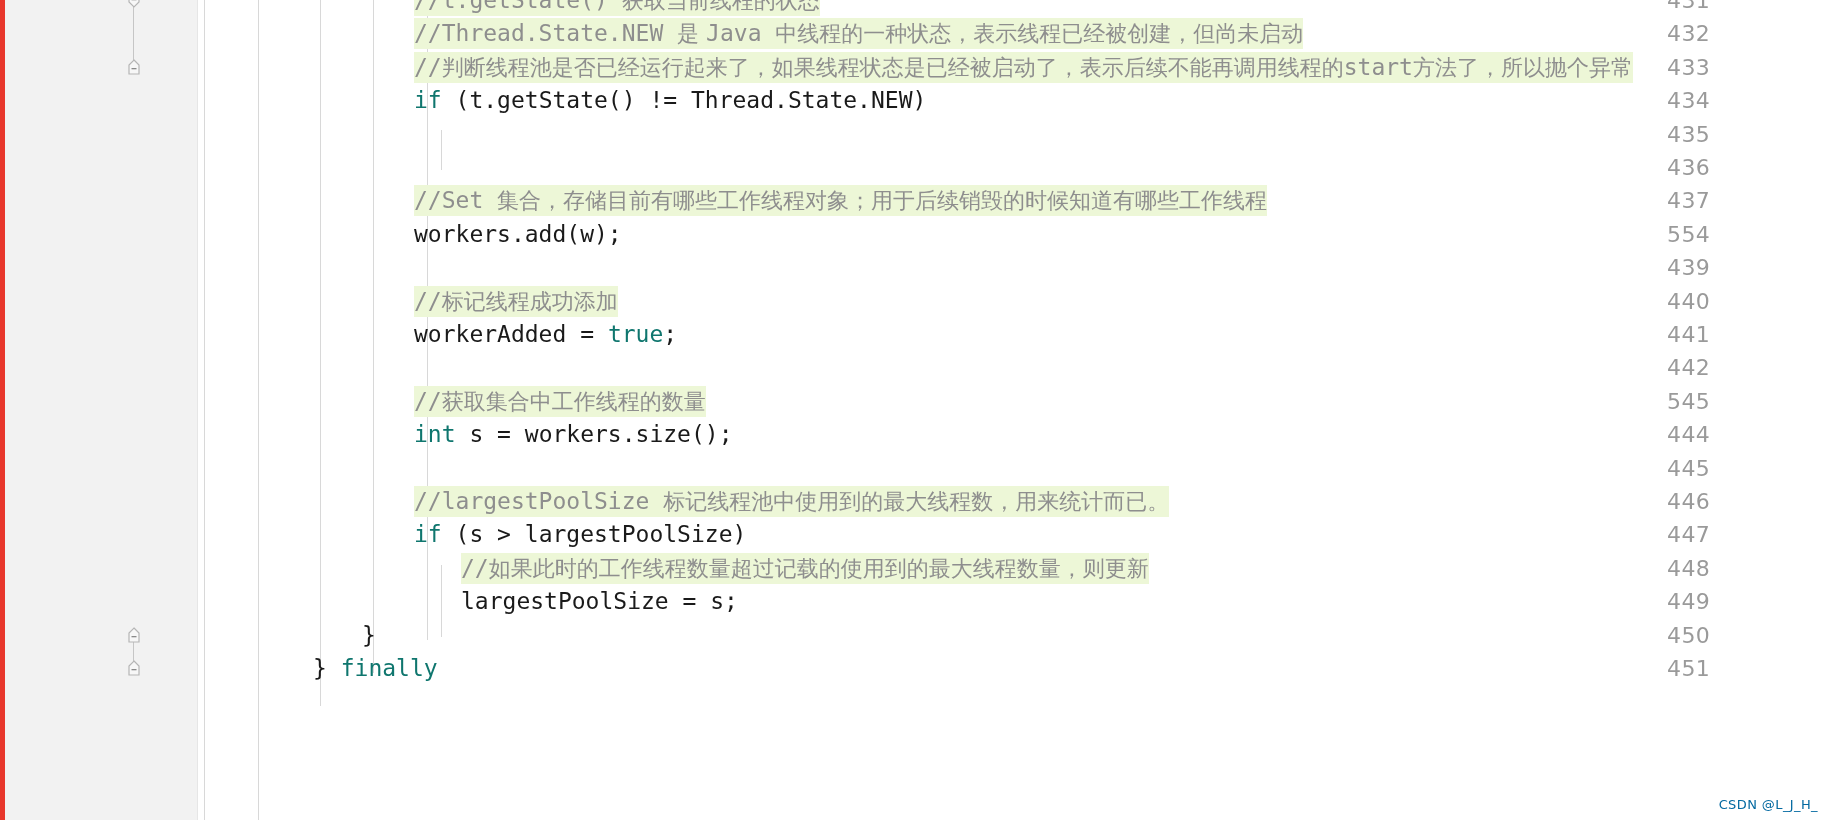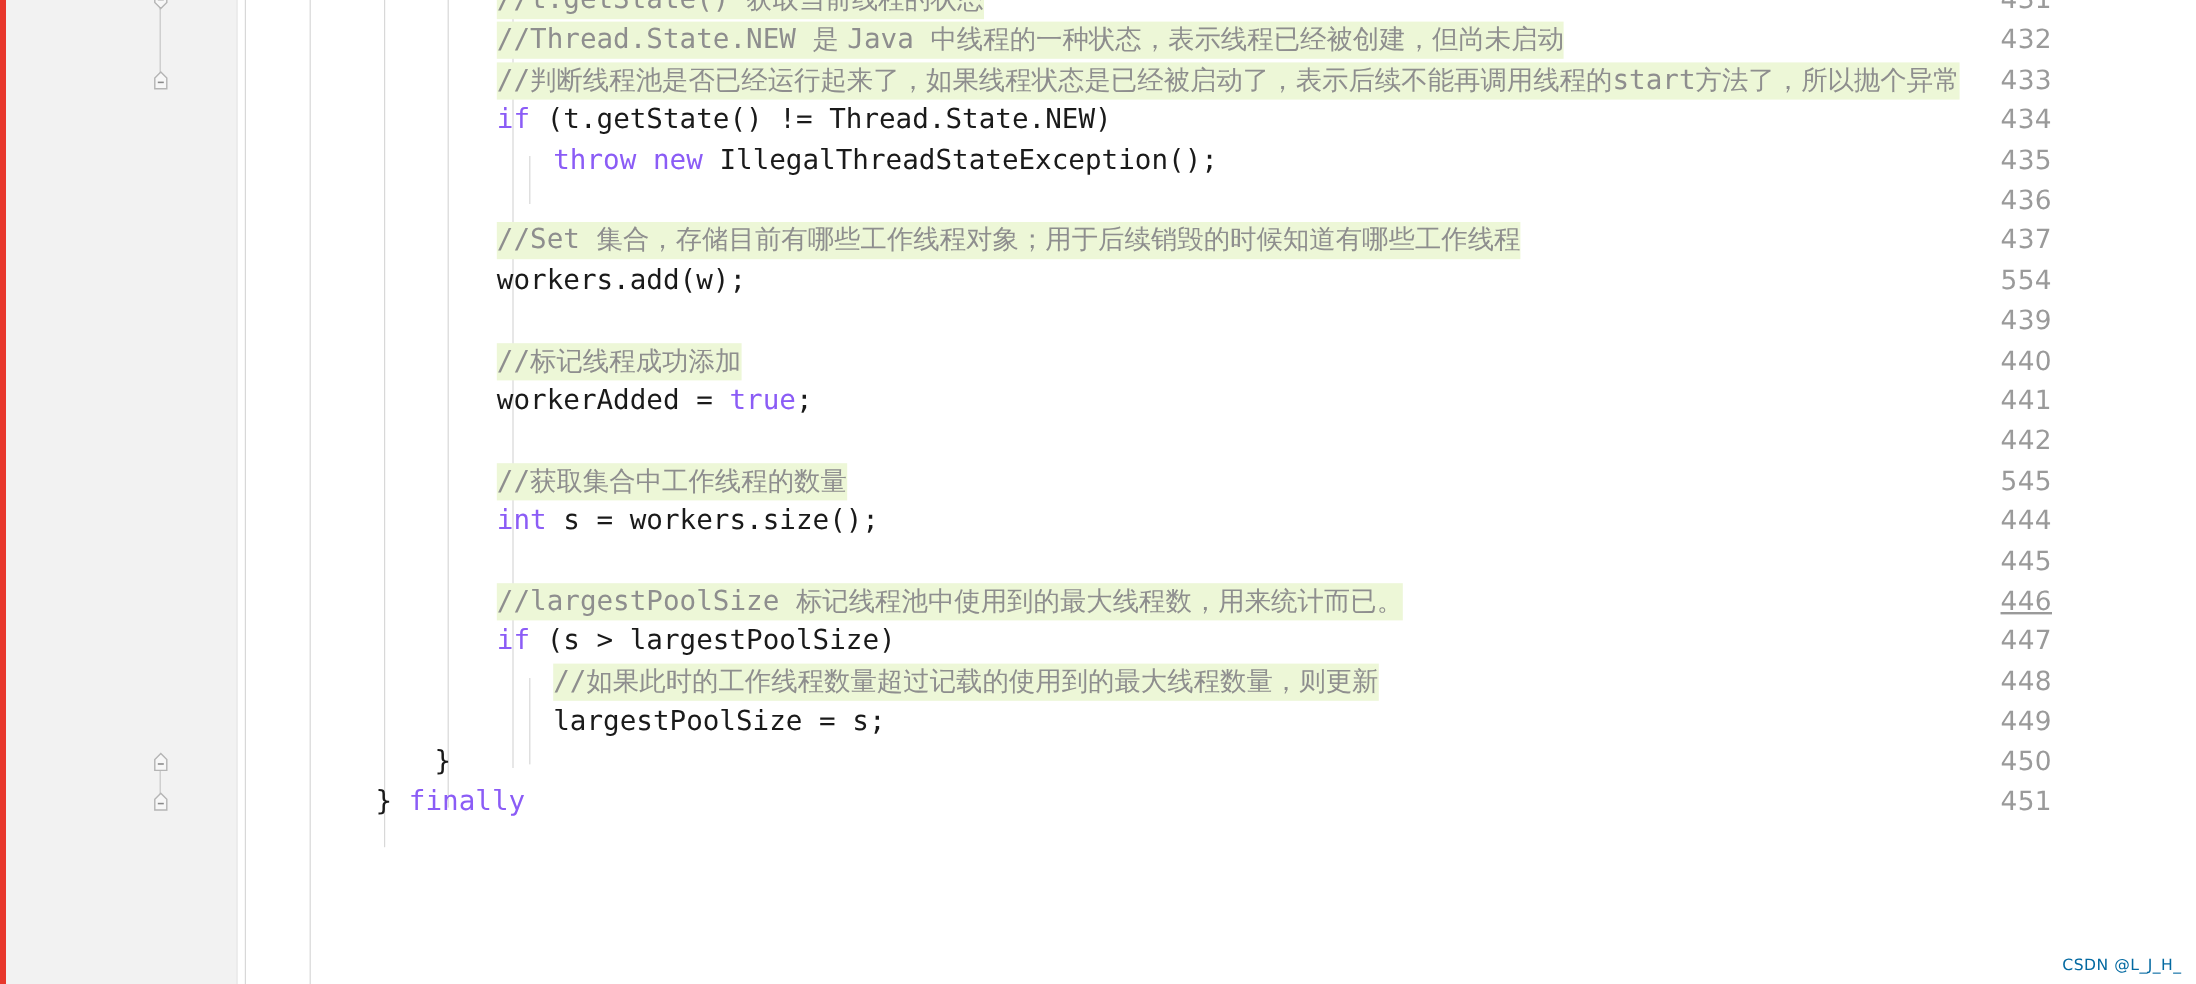--- a/index.html
+++ b/index.html
@@ -114,21 +114,21 @@
     background: #edf7d7;
     padding: 2px 0 3px 0;
   }
 
   .cm-comment  { color: #8e8e8e; }
   .cm-comment-cjk {
     color: #8e8e8e;
     font-family: "DejaVu Serif", "Liberation Serif", serif;
     font-size: 22px;
   }
-  .cm-kw       { color: #8b5cf6; font-weight: 400; }
+  .cm-kw       { color: #0f766e; font-weight: 400; }
   .cm-plain    { color: #1a1a1a; }
 
   
   .watermark {
     position: absolute;
     right: 12px;
     bottom: 8px;
     font-family: "DejaVu Sans", "Liberation Sans", sans-serif;
     font-size: 13px;
     color: #0369a1;
@@ -163,21 +163,21 @@
       <div class="lineno" style="top: 148px;">436</div>
       <div class="lineno" style="top: 181.4px;">437</div>
       <div class="lineno" style="top: 214.8px;">554</div>
       <div class="lineno" style="top: 248.2px;">439</div>
       <div class="lineno" style="top: 281.6px;">440</div>
       <div class="lineno" style="top: 315px;">441</div>
       <div class="lineno" style="top: 348.4px;">442</div>
       <div class="lineno" style="top: 381.8px;">545</div>
       <div class="lineno" style="top: 415.2px;">444</div>
       <div class="lineno" style="top: 448.6px;">445</div>
-      <div class="lineno" style="top: 482px; text-decoration: underline;">446</div>
+      <div class="lineno" style="top: 482px;">446</div>
       <div class="lineno" style="top: 515.4px;">447</div>
       <div class="lineno" style="top: 548.8px;">448</div>
       <div class="lineno" style="top: 582.2px;">449</div>
       <div class="lineno" style="top: 615.6px;">450</div>
       <div class="lineno" style="top: 649px;">451</div>
     </div>
   <div id="fold-rails">
       <div class="fold-rail" style="top: 0px; height: 66.8px;"></div>
       <div class="fold-rail" style="top: 634.6px; height: 33.4px;"></div>
       <div class="fold-rail" style="top: 0px; height: 8px;"></div>
@@ -207,21 +207,20 @@
           <rect x="6.5" y="10" width="5" height="1.3" fill="#8a8a8a"></rect>
         </svg>
       </div>
     </div>
 
   <div class="code-layer" id="code-layer">
       <div class="line" style="top: -19px; padding-left: 414px;"><span class="hl"><span class="cm-comment">//t.getState() </span><span class="cm-comment-cjk">获取当前线程的状态</span></span></div>
       <div class="line" style="top: 14.4px; padding-left: 414px;"><span class="hl"><span class="cm-comment">//Thread.State.NEW </span><span class="cm-comment-cjk">是 </span><span class="cm-comment">Java </span><span class="cm-comment-cjk">中线程的一种状态，表示线程已经被创建，但尚未启动</span></span></div>
       <div class="line" style="top: 47.8px; padding-left: 414px;"><span class="hl"><span class="cm-comment">//</span><span class="cm-comment-cjk">判断线程池是否已经运行起来了，如果线程状态是已经被启动了，表示后续不能再调用线程的</span><span class="cm-comment">start</span><span class="cm-comment-cjk">方法了，所以抛个异常</span></span></div>
       <div class="line" style="top: 81.2px; padding-left: 414px;"><span><span class="cm-kw">if</span><span class="cm-plain"> (t.getState() != Thread.State.NEW)</span></span></div>
-      <div class="line" style="top: 114.6px; padding-left: 461px;"><span><span class="cm-kw">throw</span><span class="cm-plain"> </span><span class="cm-kw">new</span><span class="cm-plain"> IllegalThreadStateException();</span></span></div>
       <div class="line" style="top: 148px; padding-left: 414px;"></div>
       <div class="line" style="top: 181.4px; padding-left: 414px;"><span class="hl"><span class="cm-comment">//Set </span><span class="cm-comment-cjk">集合，存储目前有哪些工作线程对象；用于后续销毁的时候知道有哪些工作线程</span></span></div>
       <div class="line" style="top: 214.8px; padding-left: 414px;"><span><span class="cm-plain">workers.add(w);</span></span></div>
       <div class="line" style="top: 248.2px; padding-left: 414px;"></div>
       <div class="line" style="top: 281.6px; padding-left: 414px;"><span class="hl"><span class="cm-comment">//</span><span class="cm-comment-cjk">标记线程成功添加</span></span></div>
       <div class="line" style="top: 315px; padding-left: 414px;"><span><span class="cm-plain">workerAdded = </span><span class="cm-kw">true</span><span class="cm-plain">;</span></span></div>
       <div class="line" style="top: 348.4px; padding-left: 414px;"></div>
       <div class="line" style="top: 381.8px; padding-left: 414px;"><span class="hl"><span class="cm-comment">//</span><span class="cm-comment-cjk">获取集合中工作线程的数量</span></span></div>
       <div class="line" style="top: 415.2px; padding-left: 414px;"><span><span class="cm-kw">int</span><span class="cm-plain"> s = workers.size();</span></span></div>
       <div class="line" style="top: 448.6px; padding-left: 414px;"></div>

